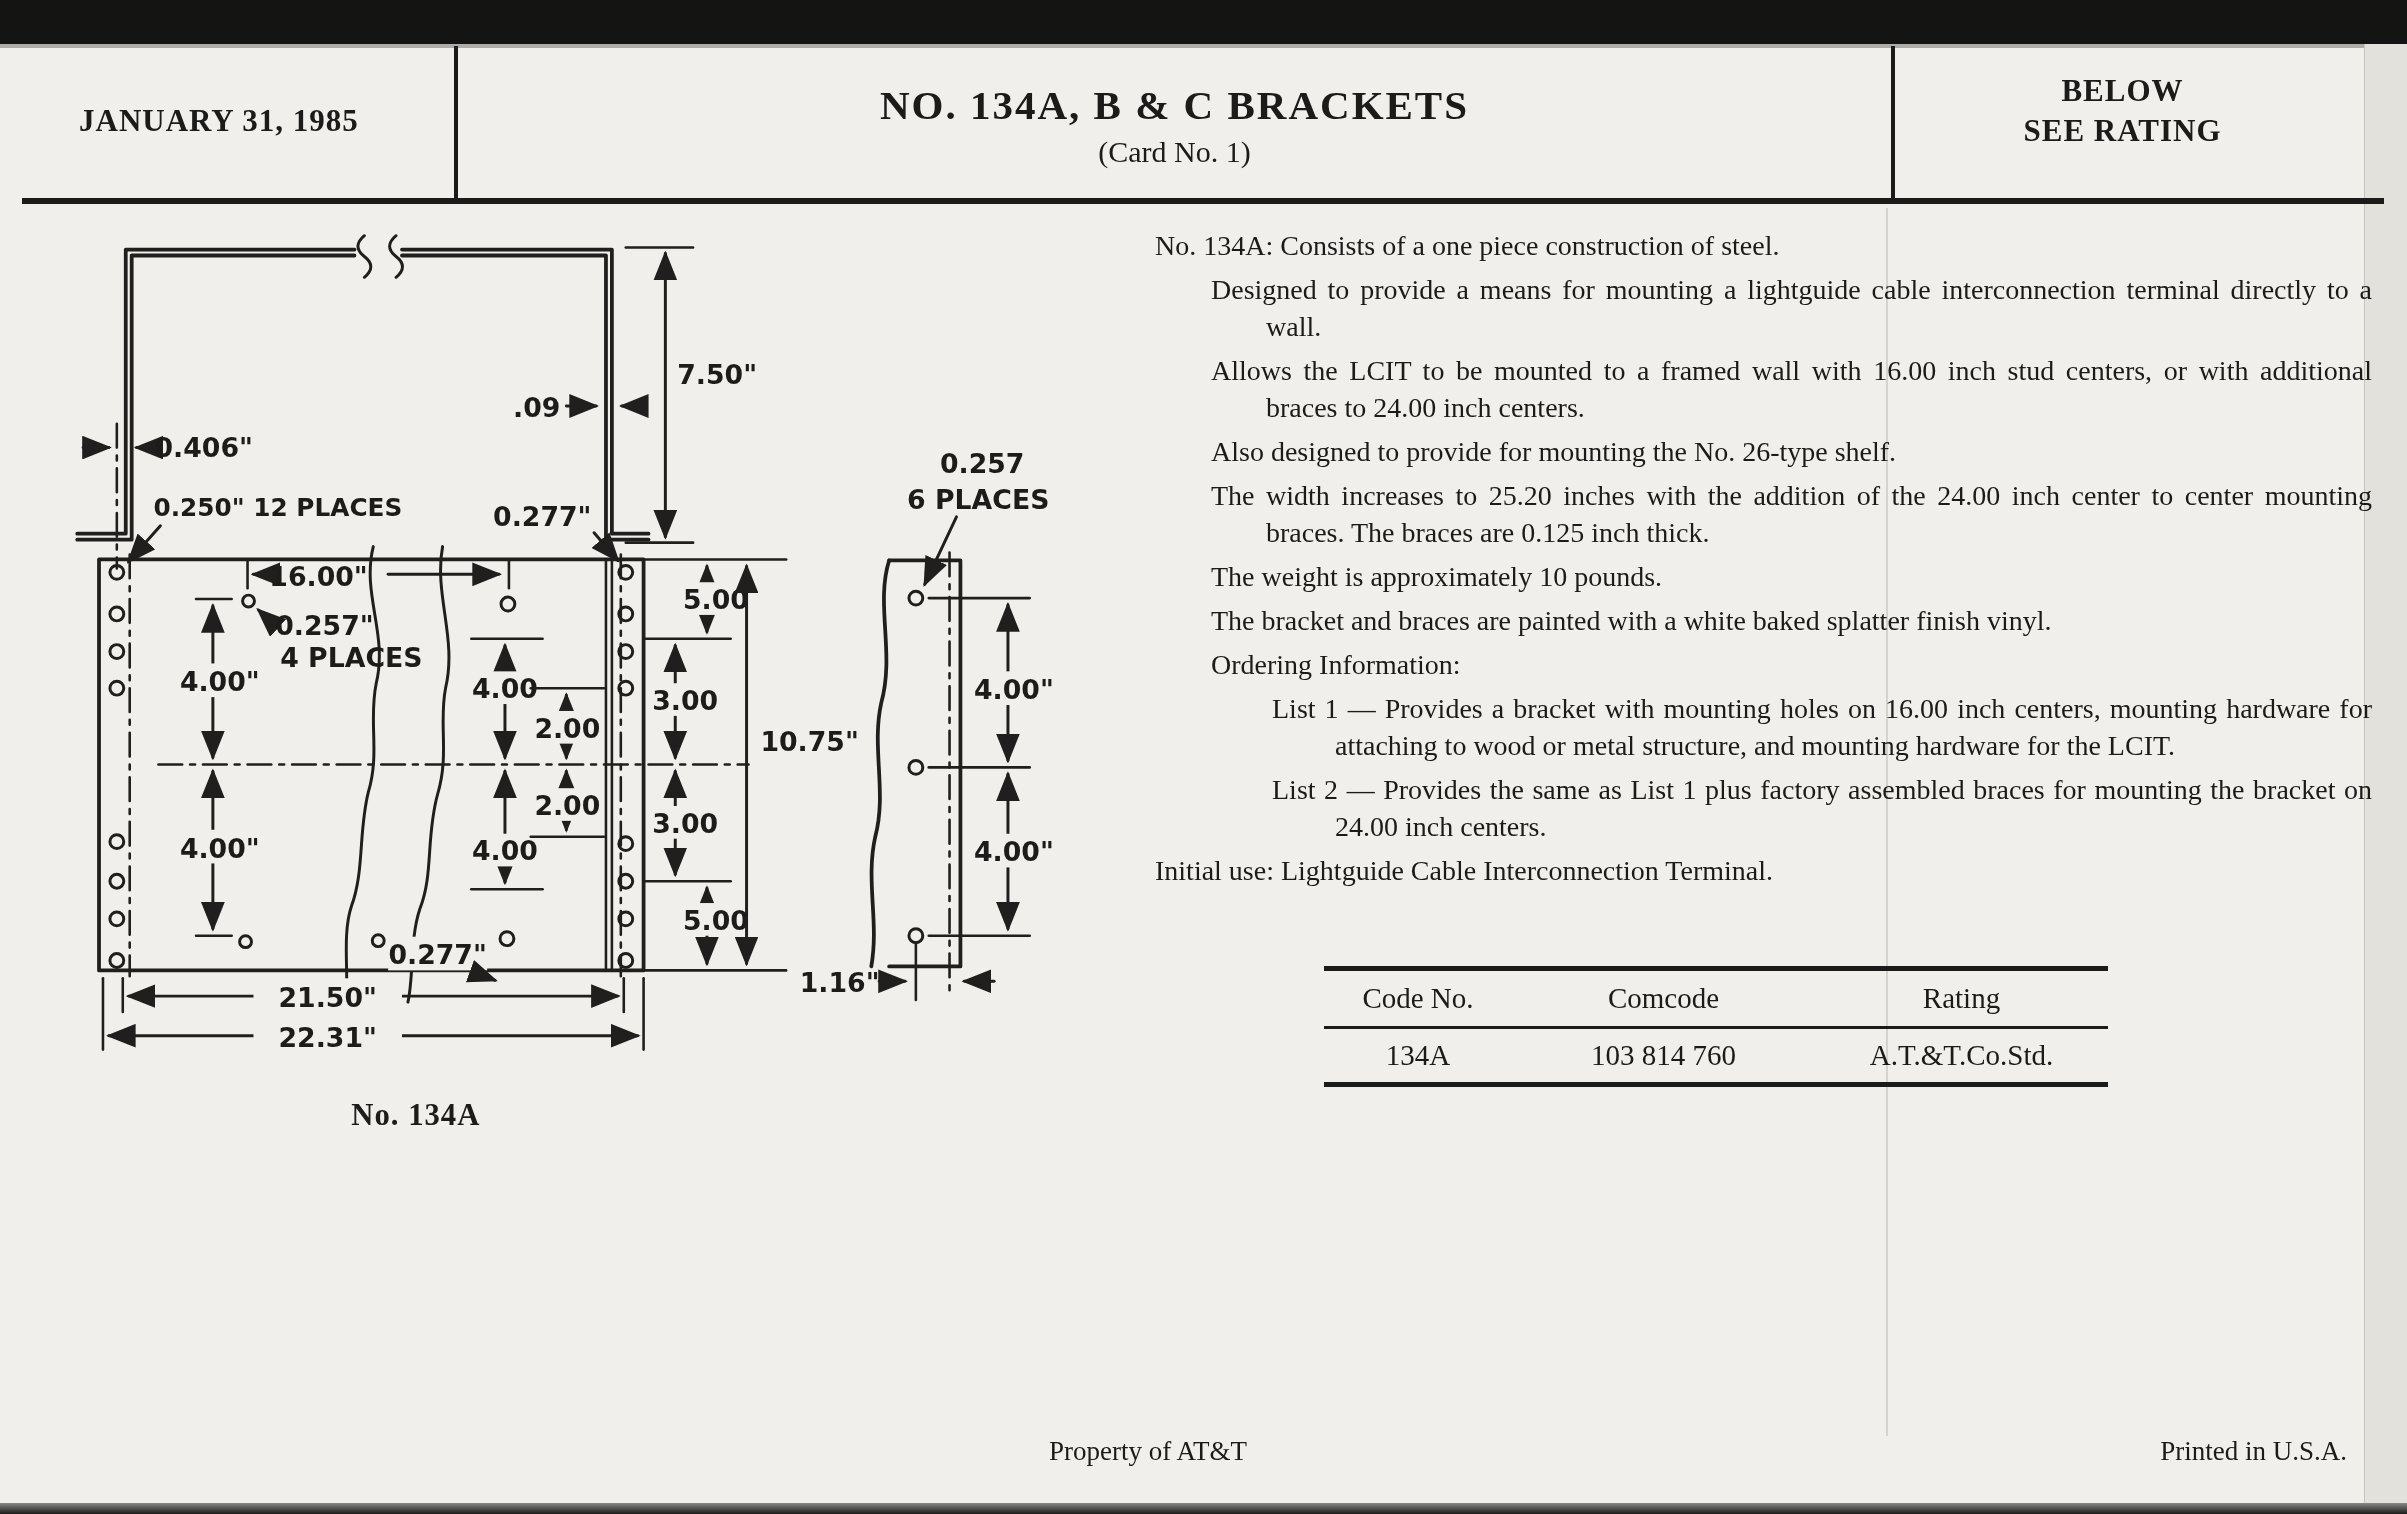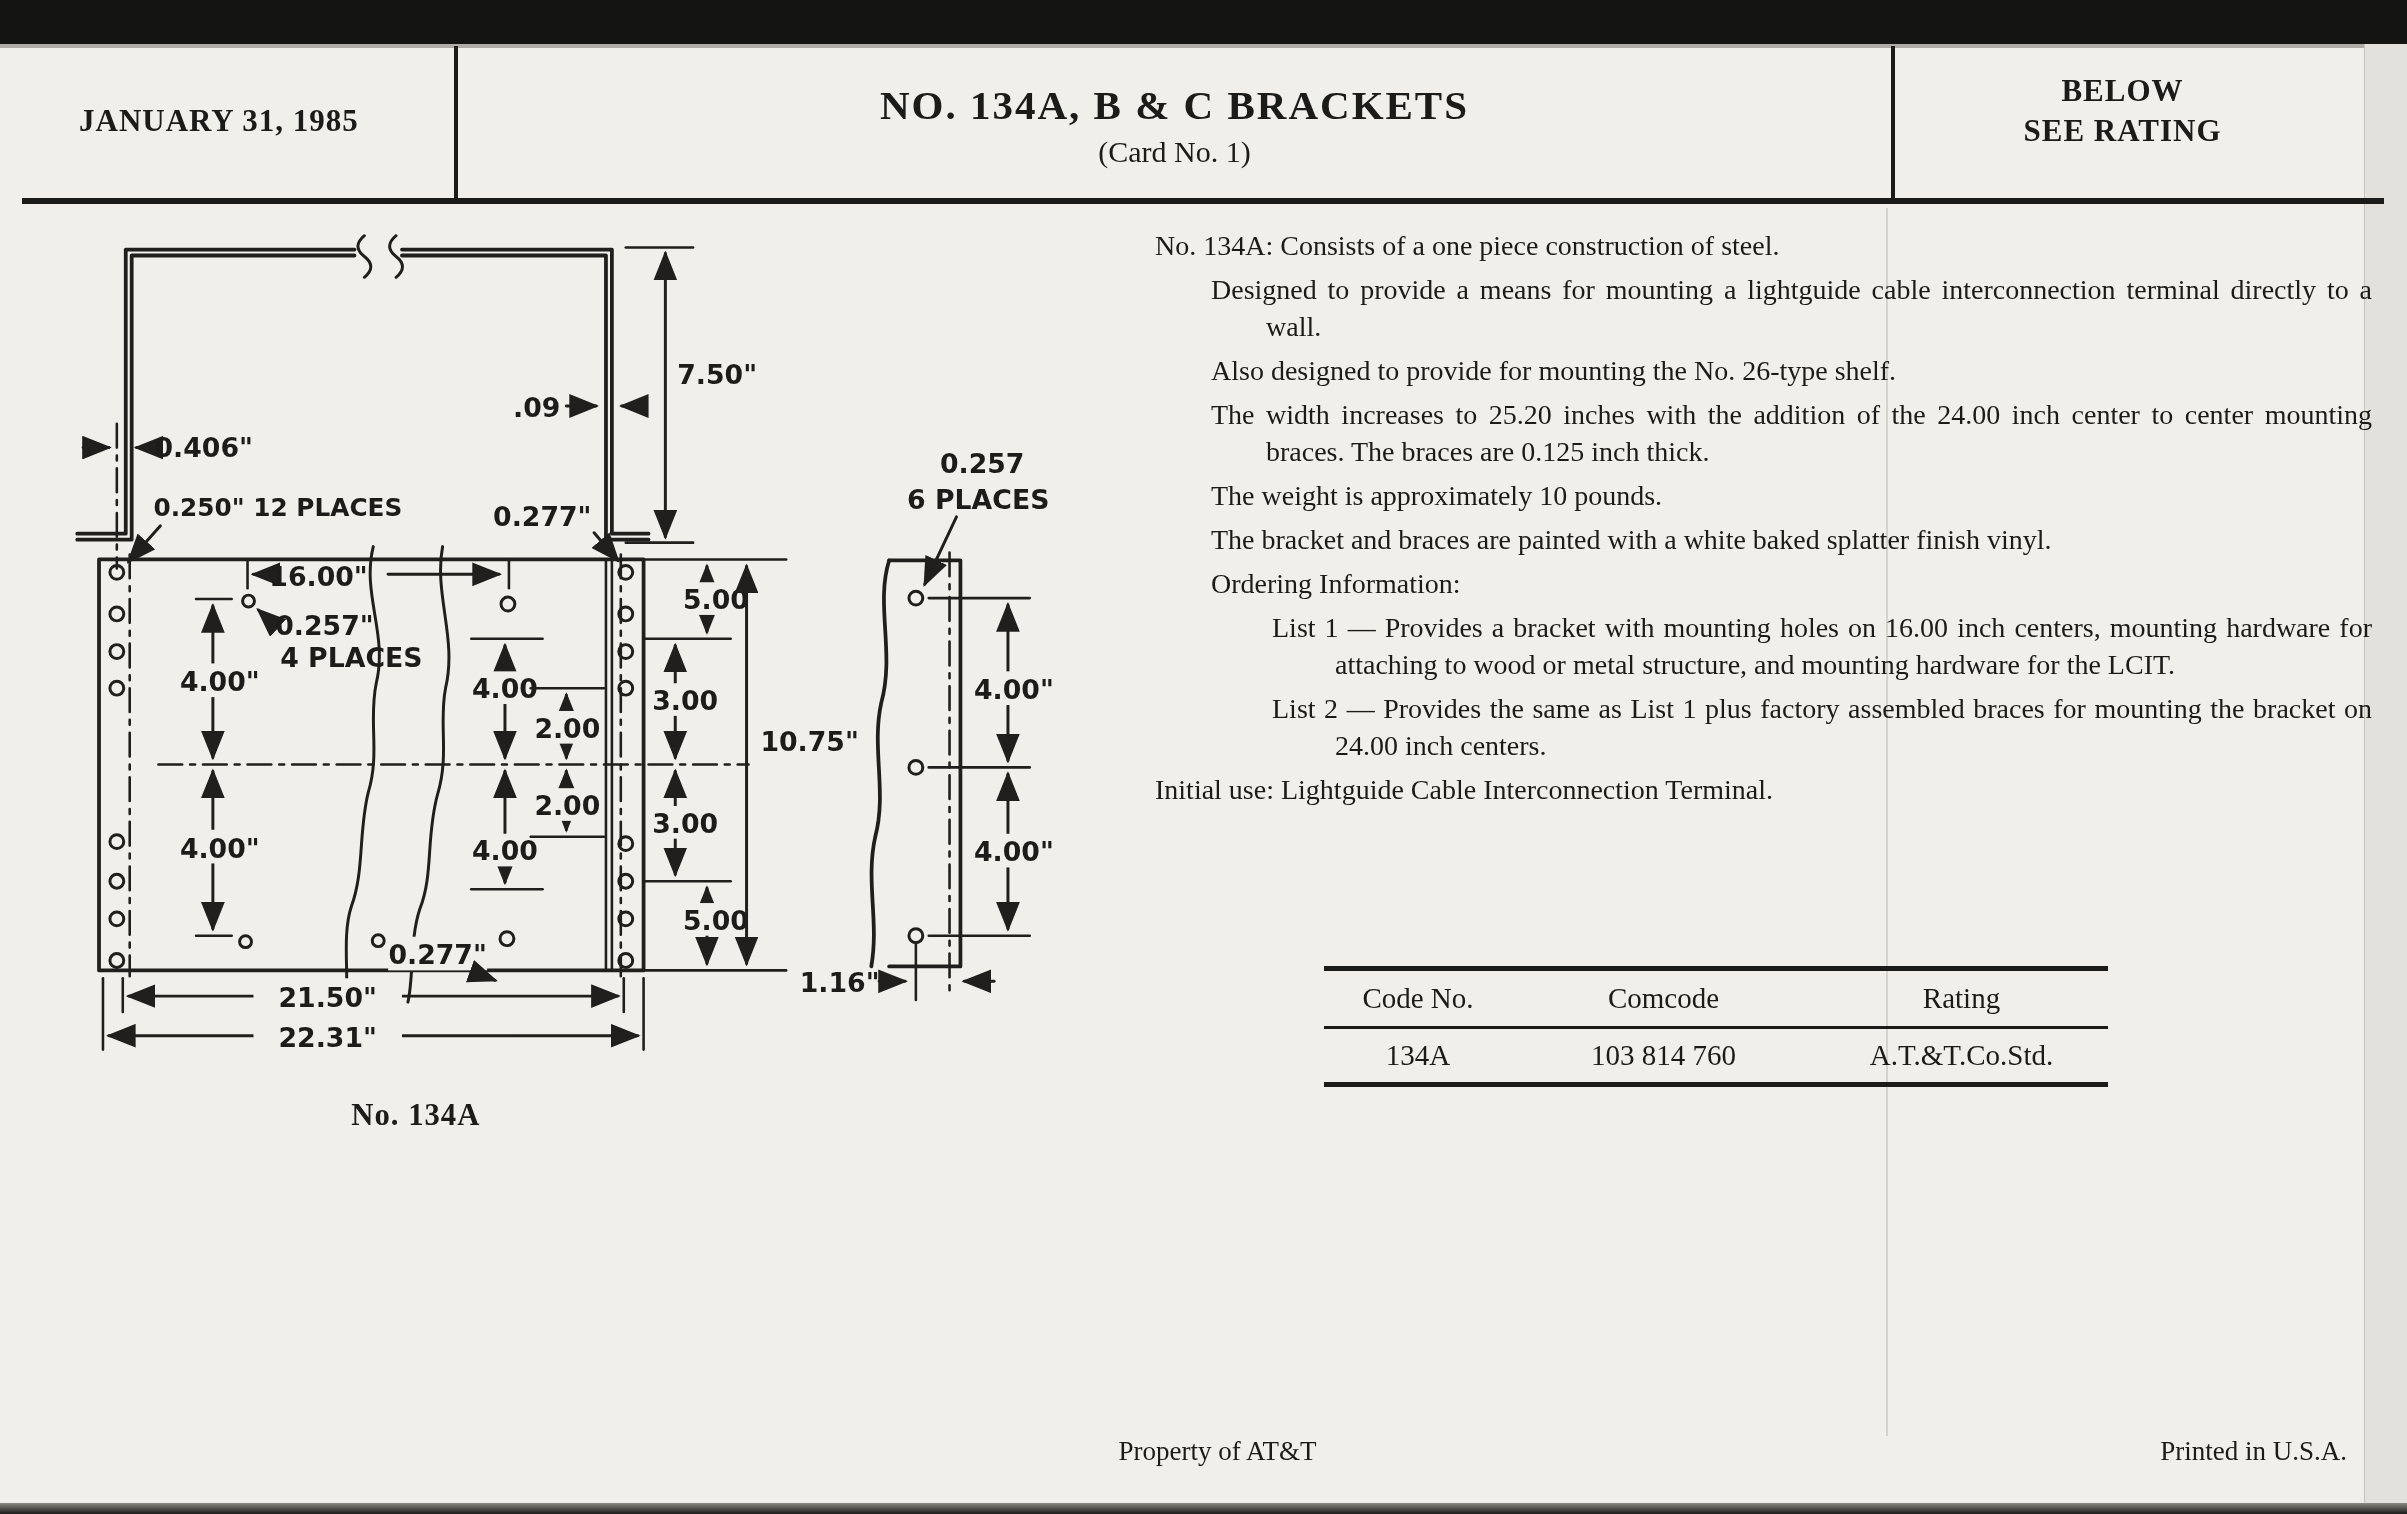--- a/index.html
+++ b/index.html
@@ -28,21 +28,21 @@
   #body-text{left:1139px;top:220px;width:1249px;font-size:28px;line-height:37px;}
   #body-text p{margin:7px 16px;text-align:justify;}
   #body-text p.i1{padding-left:111px;text-indent:-55px;}
   #body-text p.i2{padding-left:180px;text-indent:-63px;}
   
   #rating-table{left:1324px;top:966px;width:784px;border-collapse:collapse;font-size:29px;}
   #rating-table th,#rating-table td{font-weight:normal;text-align:center;padding:0;}
   #rating-table thead tr{border-top:5px solid #1b1b1a;border-bottom:3px solid #1b1b1a;height:59px;}
   #rating-table tbody tr{border-bottom:5px solid #1b1b1a;height:57px;}
   
-  #footer-left{left:1049px;top:1436px;width:337px;text-align:center;font-size:27px;}
+  #footer-left{left:1049px;top:1436px;width:337px;text-align:left;font-size:27px;}
   #footer-right{left:2020px;top:1436px;width:327px;text-align:right;font-size:27px;}
   
   #diagram{left:0;top:0;}
   #diagram .s{stroke:#201f1d;stroke-width:3;fill:none;stroke-linecap:round;stroke-linejoin:round;}
   #diagram .s2{stroke-width:3.8;}
   #diagram .thin{stroke-width:2.6;}
   #diagram .dd{stroke-dasharray:24 8 5 8;}
   #diagram .hole{fill:none;stroke:#201f1d;stroke-width:3;}
   #diagram .ah{fill:#201f1d;}
   #diagram text{font-family:"DejaVu Sans",sans-serif;font-weight:700;font-size:27px;fill:#1d1c1a;}
@@ -65,20 +65,21 @@
   <div>BELOW</div>
   <div>SEE RATING</div>
 </div>
 <div class="abs" id="vrule-left"></div>
 <div class="abs" id="vrule-right"></div>
 <div class="abs" id="hrule-header"></div>
 
 <div class="abs" id="body-text">
   <p class="i0">No. 134A: Consists of a one piece construction of steel.</p>
   <p class="i1">Designed to provide a means for mounting a lightguide cable interconnection terminal directly to a wall.</p>
+  <p class="i1">Allows the LCIT to be mounted to a framed wall with 16.00 inch stud centers, or with additional braces to 24.00 inch centers.</p>
   <p class="i1">Also designed to provide for mounting the No. 26-type shelf.</p>
   <p class="i1">The width increases to 25.20 inches with the addition of the 24.00 inch center to center mounting braces. The braces are 0.125 inch thick.</p>
   <p class="i1">The weight is approximately 10 pounds.</p>
   <p class="i1">The bracket and braces are painted with a white baked splatter finish vinyl.</p>
   <p class="i1">Ordering Information:</p>
   <p class="i2">List 1 — Provides a bracket with mounting holes on 16.00 inch centers, mounting hardware for attaching to wood or metal structure, and mounting hardware for the LCIT.</p>
   <p class="i2">List 2 — Provides the same as List 1 plus factory assembled braces for mounting the bracket on 24.00 inch centers.</p>
   <p class="i0">Initial use: Lightguide Cable Interconnection Terminal.</p>
 </div>
 

